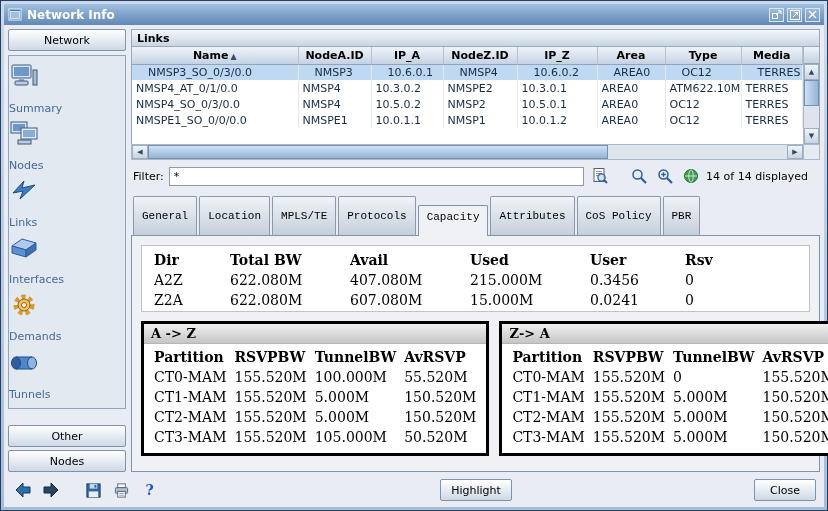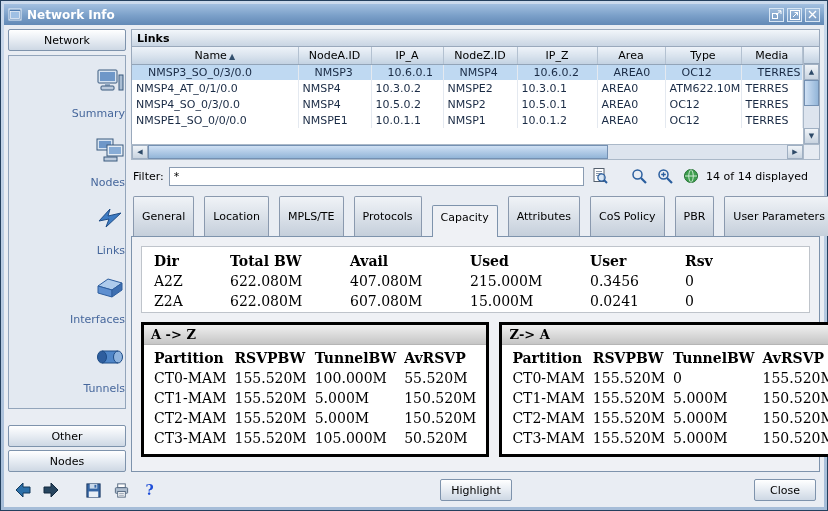--- a/index.html
+++ b/index.html
@@ -37,35 +37,35 @@
     font-family:inherit; font-size:11px; height:22px; padding:2px 10px; cursor:default;
     text-align:center;
   }
 
   
   .sidebar { flex:0 0 118px; display:flex; flex-direction:column; }
   .nav-panel {
     flex:1; margin:4px 0 3px; border:1px solid #93A5BB; background:#E3E9F1;
     display:flex; flex-direction:column; padding:4px 0;
   }
-  .nav-item { flex:1; display:flex; flex-direction:column; align-items:flex-end; justify-content:center; gap:9px; cursor:default; }
+  .nav-item { flex:1; display:flex; flex-direction:column; align-items:flex-start; justify-content:center; gap:9px; cursor:default; }
   .nav-label { color:#46679C; }
   .side-btn { margin-top:3px; width:100%; }
 
   
   .content { flex:1; display:flex; flex-direction:column; min-width:0; }
   .links-bar {
     flex:0 0 18px; display:flex; align-items:center; padding:0 5px; font-weight:bold;
     background:linear-gradient(180deg,#F2F6FA,#C9D5E3); border:1px solid #9AA9BC;
   }
   .table-zone { display:flex; border-left:1px solid #9AA9BC; border-right:1px solid #9AA9BC; background:#fff; flex:0 0 97px; }
   .table-main { flex:1; overflow:hidden; }
   table.links-table { border-collapse:collapse; table-layout:fixed; width:100%; font-size:11px; color:#1A2B45; }
   .links-table th {
-    height:17px; font-weight:normal; color:#000; text-align:center; overflow:hidden; white-space:nowrap;
+    height:17px; font-weight:bold; color:#000; text-align:center; overflow:hidden; white-space:nowrap;
     background:linear-gradient(180deg,#EEF3F9 0%,#D8E2ED 55%,#C3D2E2 100%);
     border-right:1px solid #B3C1D1; border-bottom:1px solid #92A4B8; padding:0 3px;
   }
   .links-table td {
     height:16px; padding:0 4px; border-right:1px solid #E4E9F0;
     white-space:nowrap; overflow:hidden; background:#fff;
   }
   .links-table tr.selected td { background:#BFD9F2;padding-left:16px; }
   .sort { font-size:8px; color:#33506E; margin-left:2px; }
 
@@ -94,21 +94,21 @@
   .icon-btn { width:21px; height:20px; border:none; background:transparent; display:flex;
     align-items:center; justify-content:center; padding:0; cursor:default; }
   .icon-gap { width:8px; }
   .filter-status { margin-left:auto; padding-right:10px; }
 
   
   .tabs { display:flex; align-items:flex-end; margin-top:6px; padding-left:2px; }
   .tab {
     padding:13px 8px; background:linear-gradient(180deg,#F0F3F7,#C5CFDB);
     border:1px solid #8A99AE; border-bottom:none; border-radius:2px 2px 0 0;
-    margin-right:10px; cursor:default; white-space:nowrap;
+    margin-right:2px; cursor:default; white-space:nowrap;font-family:Liberation Mono, monospace;
   }
   .tab.active { background:#EFF1F5; padding-top:5px; margin-bottom:-1px; position:relative; z-index:2; border-color:#7E93AC; }
   .tab-panel { flex:1; border:1px solid #7E93AC; background:#EFF1F5; padding:9px 9px 6px; min-height:0; position:relative; z-index:1; }
 
   
   .summary-box { border:1px solid #BFC4CB; background:#fff; padding:3px 8px 1px; }
   .cap-table { border-collapse:collapse; width:100%; font-family:"DejaVu Serif","Liberation Serif",serif; font-size:14px; color:#000; }
   .cap-table th { text-align:left; font-weight:bold; padding:3px 4px 2px; white-space:nowrap; }
   .cap-table td { padding:2px 4px; white-space:nowrap; }
   .dir-row { display:flex; gap:10px; margin-top:9px; align-items:flex-start; padding-right:26px; }
@@ -203,20 +203,30 @@
             <span>
               <svg width="30" height="26" viewBox="0 0 30 26">
                   <polygon points="3,11 13,4 27,8 17,15" fill="#AECBEC" stroke="#2E5E9E"></polygon>
                   <polygon points="3,11 17,15 17,22 3,18" fill="#5E8FD0" stroke="#2E5E9E"></polygon>
                   <polygon points="17,15 27,8 27,15 17,22" fill="#3E6FB0" stroke="#2E5E9E"></polygon>
                 </svg>
             </span>
             <span class="nav-label">Interfaces</span>
           </div>
 
+          <div class="nav-item">
+            <span>
+              <svg width="30" height="26" viewBox="0 0 30 26">
+                  <circle cx="15" cy="13" r="8" fill="none" stroke="#D89A30" stroke-width="5" stroke-dasharray="4 3"></circle>
+                  <circle cx="15" cy="13" r="6" fill="#F0C060" stroke="#946414"></circle>
+                  <circle cx="15" cy="13" r="2.5" fill="#FFF7E0" stroke="#946414"></circle>
+                </svg>
+            </span>
+            <span class="nav-label">Demands</span>
+          </div>
 
           <div class="nav-item">
             <span>
               <svg width="30" height="26" viewBox="0 0 30 26">
                   <rect x="7" y="7" width="16" height="12" fill="#4F86C8"></rect>
                   <ellipse cx="23" cy="13" rx="4.5" ry="6" fill="#8FB4DE" stroke="#1E4C86"></ellipse>
                   <ellipse cx="7" cy="13" rx="4.5" ry="6" fill="#2E5E9E" stroke="#1E4C86"></ellipse>
                   <path d="M7 7 H23 M7 19 H23" stroke="#1E4C86" fill="none"></path>
                 </svg>
             </span>
@@ -361,21 +371,20 @@
 
         <div class="tabs">
           <span class="tab">General</span>
           <span class="tab">Location</span>
           <span class="tab">MPLS/TE</span>
           <span class="tab">Protocols</span>
           <span class="tab active">Capacity</span>
           <span class="tab">Attributes</span>
           <span class="tab">CoS Policy</span>
           <span class="tab">PBR</span>
-          <span class="tab">User Parameters</span>
         </div>
 
         <div class="tab-panel">
           <div class="summary-box">
             <table class="cap-table">
               <colgroup>
                   <col style="width:76px">
                   <col style="width:120px">
                   <col style="width:120px">
                   <col style="width:120px">

